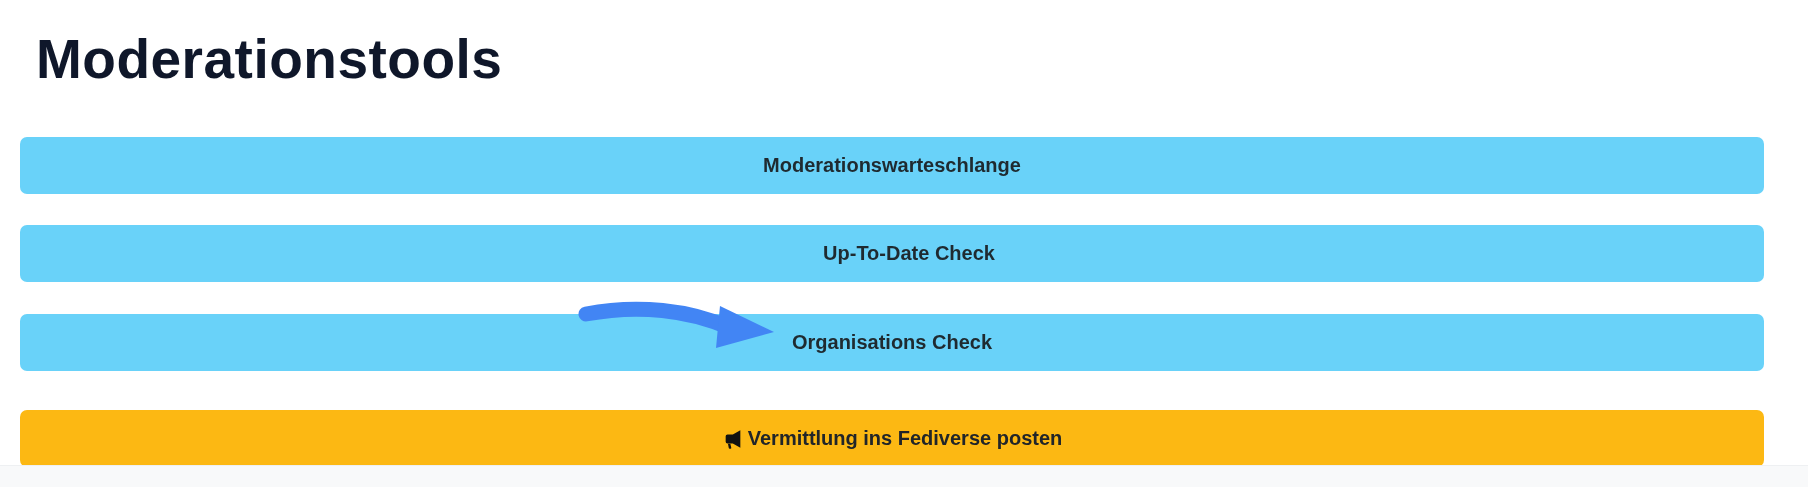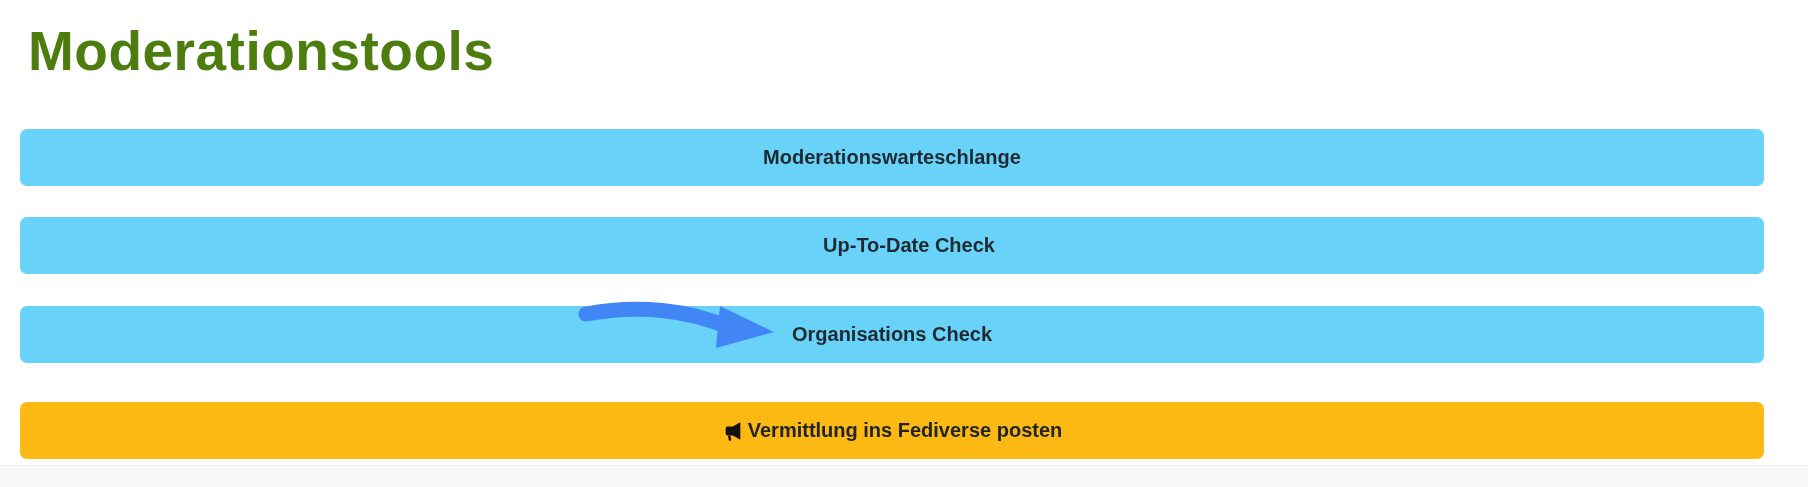--- a/index.html
+++ b/index.html
@@ -8,26 +8,26 @@
     background: #ffffff;
     font-family: "Liberation Sans", sans-serif;
   }
   body {
     width: 1808px;
     height: 487px;
     position: relative;
     overflow: hidden;
   }
   .page-title {
-    margin: 0;
+    margin: 8px;
     padding: 18px 0 0 28px;
     font-size: 55px;
     line-height: 66px;
     font-weight: 700;
-    color: #4d7c0f;
+    color: #0f172a;
     letter-spacing: 0.5px;
   }
   .btn {
     display: flex;
     align-items: center;
     justify-content: center;
     width: calc(100% - 64px);
     margin-left: 20px;
     height: 57px;
     border: none;

